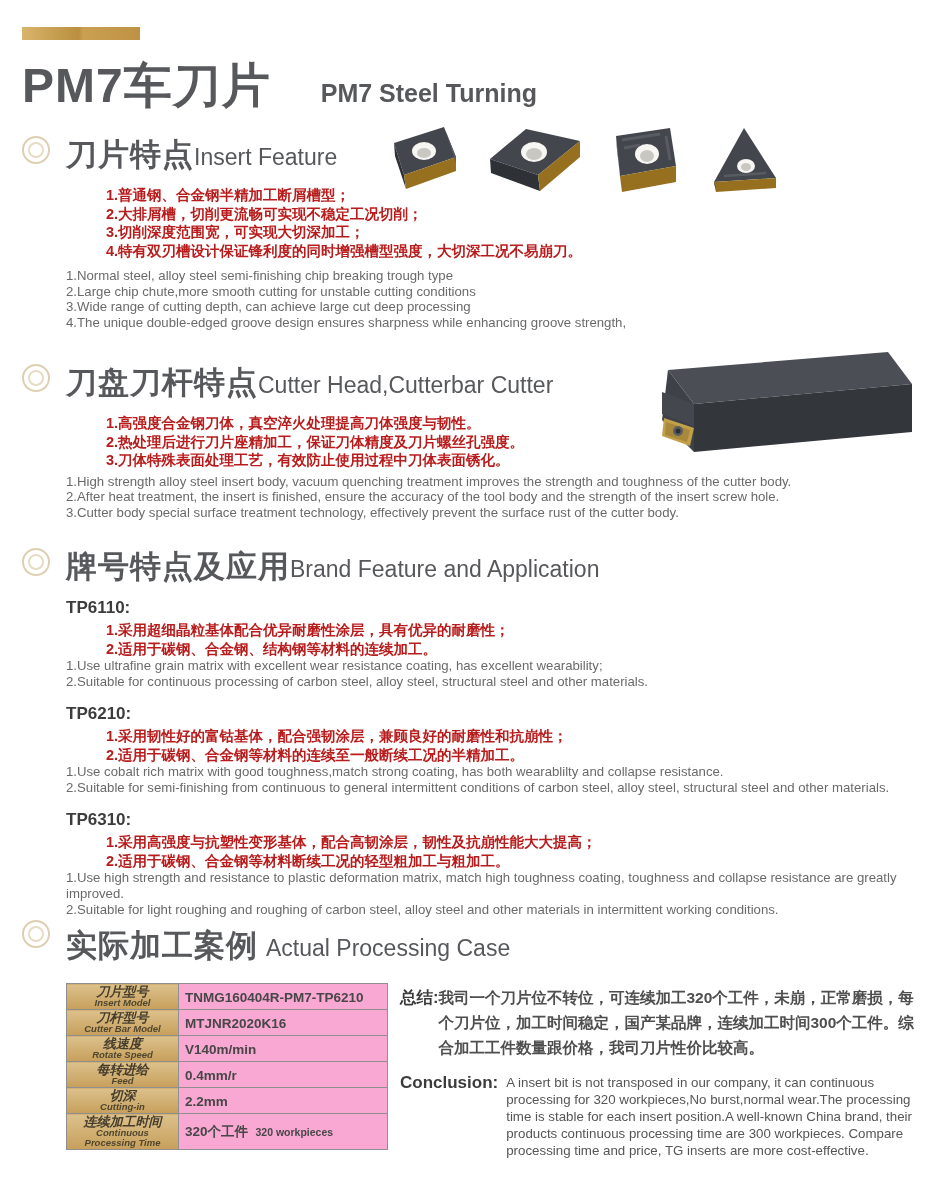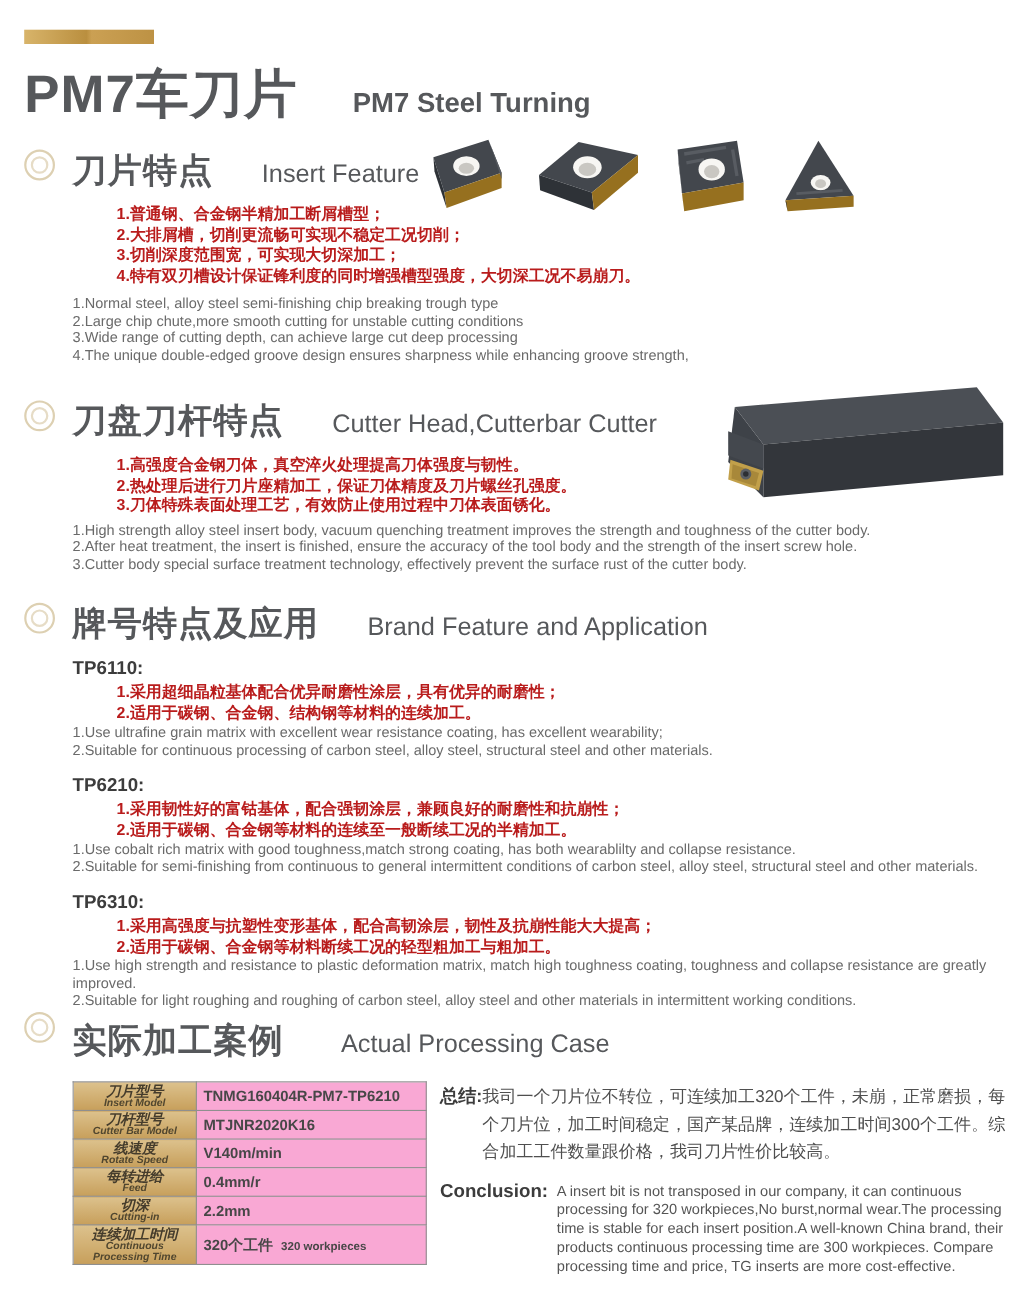--- a/index.html
+++ b/index.html
@@ -15,21 +15,21 @@
     position:absolute; left:22px; top:27px; width:118px; height:13px;
     background:linear-gradient(to right,#d8b46a 0%,#ba8f3f 48%,#cba053 52%,#bd9244 100%);
   }
   
   .title-block { position:absolute; left:22px; top:54px; display:flex; align-items:baseline;gap:48px; }
   .title-zh { font-size:48px; font-weight:800; color:#56585b; letter-spacing:1px; }
   .title-en { font-size:25px; font-weight:700; color:#56585b; margin-left:2px; }
 
   
   .sec { position:absolute; left:22px; padding-left:44px; }
-  .sec-head { position:relative; display:flex; align-items:baseline; margin-bottom:10px;gap:44px; }
+  .sec-head { position:relative; display:flex; align-items:baseline; margin-bottom:10px; }
   .ring {
     position:absolute; left:-44px; top:2px; width:28px; height:28px;
     border:2px solid #ddd0b2; border-radius:50%;
   }
   .ring::after {
     content:""; position:absolute; inset:4px;
     border:2px solid #e6dcc6; border-radius:50%;
   }
   .sec-title-zh { font-size:31px; font-weight:800; color:#56585b; letter-spacing:1px; }
   .sec-title-en { font-size:23px; font-weight:500; color:#56585b; }
@@ -58,21 +58,21 @@
   }
   .lbl-zh { font-size:13px; font-weight:700; color:#453c2c; line-height:13px; }
   .lbl-en { font-size:9.5px; font-weight:600; color:#50462f; line-height:10px; }
   td.val { background:#f9a8d4; }
   .val-main { font-size:13.5px; font-weight:700; color:#474747; }
   .val-small { font-size:10.5px; font-weight:700; color:#474747; margin-left:3px; }
 
   .case-text { flex:1; margin-left:12px; padding-top:2px; }
   .summary { display:flex; }
   .summary-label { font-size:16.5px; font-weight:800; color:#3c3c3c; line-height:25px; white-space:nowrap; }
-  .summary-body { font-size:15.5px; font-weight:400; color:#4f4f4f; line-height:25px; }
+  .summary-body { font-size:15.5px; font-weight:700; color:#4f4f4f; line-height:25px; }
   .conclusion { display:flex; margin-top:14px; }
   .conclusion-label { font-size:17px; font-weight:800; color:#3c3c3c; line-height:17px; white-space:nowrap; margin-right:8px; }
   .conclusion-body { font-size:13.3px; font-weight:400; color:#555555; line-height:17px; }
 </style>
 </head>
 <body>
 
 <div class="page">
 
   <div class="gold-bar"></div>

